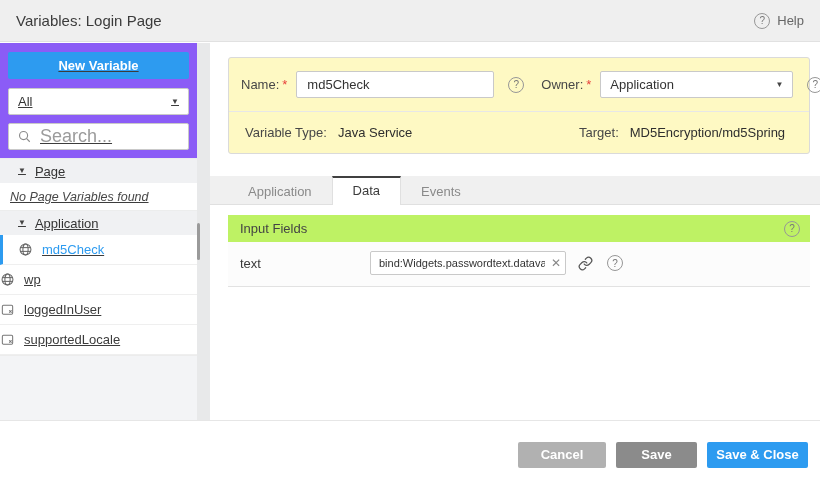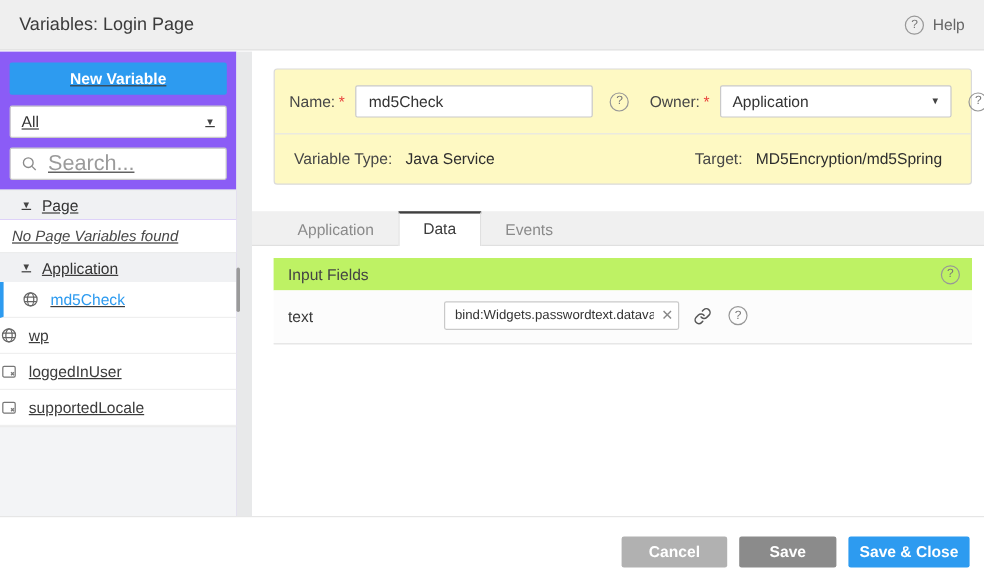--- a/index.html
+++ b/index.html
@@ -77,21 +77,21 @@
   .field-row{display:flex;align-items:center;}
   .fname{width:130px;color:#3a3a3a;}
   .bind-wrap{position:relative;display:inline-flex;align-items:center;}
   .bind-wrap input{width:196px;height:24px;border:1px solid #c9c9c9;border-radius:2px;background:#fff;
                    font-size:11px;font-family:inherit;color:#333;padding:0 20px 0 8px;
                    box-sizing:border-box;outline:none;}
   .clear-x{position:absolute;right:5px;font-size:12px;color:#888;cursor:pointer;line-height:1;}
   .linkico{margin-left:12px;width:15px;height:15px;color:#555;cursor:pointer;flex:0 0 auto;}
 
   
-  .footer{position:absolute;left:0;bottom:0;width:820px;height:58px;background:#fff;
+  .footer{position:absolute;left:0;bottom:0;width:820px;height:68px;background:#fff;
           border-top:1px solid #e6e6e6;display:flex;align-items:center;justify-content:flex-end;
           gap:10px;padding-right:12px;box-sizing:border-box;margin-top:11px;}
   .btn{height:26px;border:none;border-radius:2px;color:#fff;font-size:13px;font-weight:bold;
        font-family:inherit;cursor:pointer;}
   .btn.cancel{width:88px;background:#b1b1b1;}
   .btn.save{width:81px;background:#8b8b8b;}
   .btn.saveclose{width:101px;background:#2d9bf0;}
 
   svg{display:block;}
 </style>

